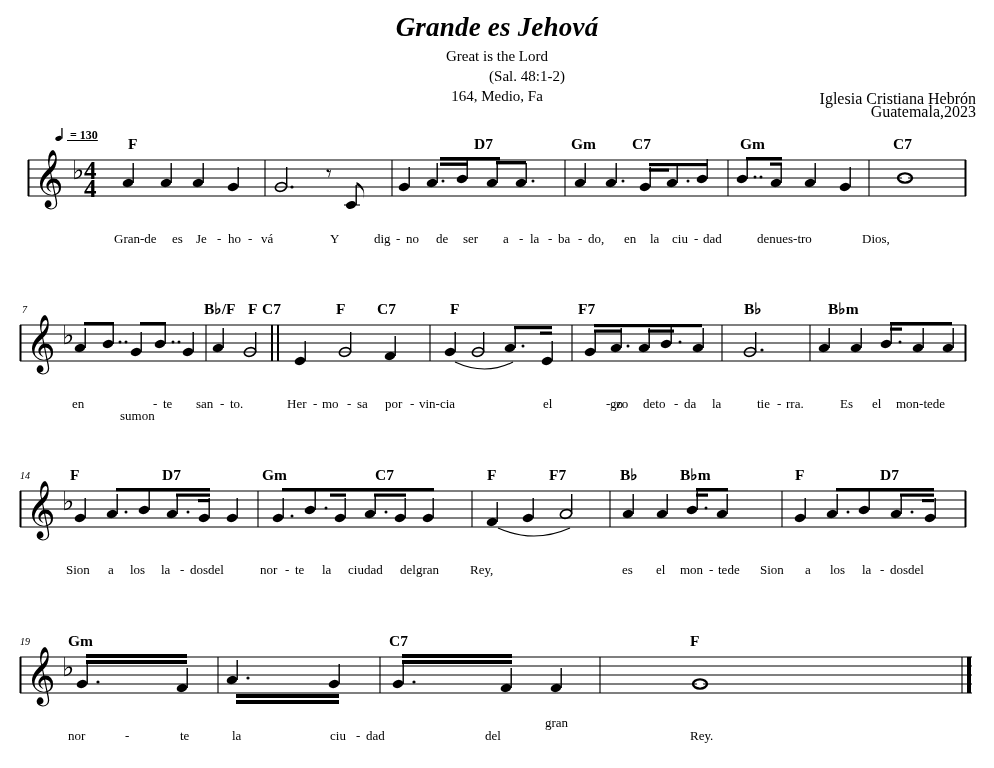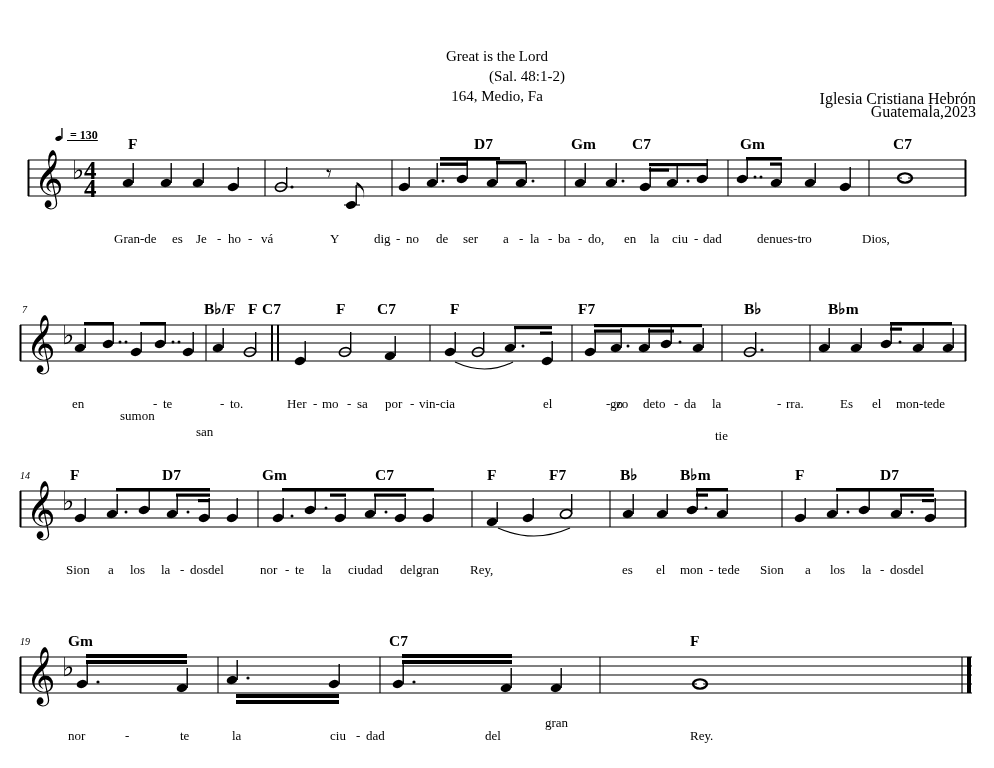--- a/index.html
+++ b/index.html
@@ -92,20 +92,21 @@
     font-family: "Liberation Serif", serif;
     white-space: nowrap;
   }
   svg { display: block; }
 </style>
 </head>
 <body>
 
 <div class="sheet">
 
+  <div class="title">Grande es Jehová</div>
   <div class="subtitle1">Great is the Lord</div>
   <div class="subtitle2">(Sal. 48:1-2)</div>
   <div class="subtitle3">164, Medio, Fa</div>
   <div class="credit">
     <div>Iglesia Cristiana Hebrón</div>
     <div>Guatemala,2023</div>
   </div>
 
   <div class="system" style="top:135px;">
     <div class="tempo" style="left:55px; top:-8px;text-decoration:underline;">
@@ -355,40 +356,40 @@
         <rect x="890" y="22" width="62" height="3.2"></rect>
         <rect x="890" y="27.5" width="12" height="3.2"></rect>
       </g>
     </svg>
 
     <div>
       <div class="lyric" style="left:72px; top:96px;">en</div>
       <div class="lyric" style="left:110px; top:108px;margin-left:10px;">sumon</div>
       <div class="lyric" style="left:153px; top:96px;">-</div>
       <div class="lyric" style="left:163px; top:96px;">te</div>
-      <div class="lyric" style="left:196px; top:96px;margin-top:28px;">san</div>
+      <div class="lyric" style="left:196px; top:96px;">san</div>
       <div class="lyric" style="left:220px; top:96px;">-</div>
       <div class="lyric" style="left:230px; top:96px;">to.</div>
       <div class="lyric" style="left:287px; top:96px;">Her</div>
       <div class="lyric" style="left:313px; top:96px;">-</div>
       <div class="lyric" style="left:322px; top:96px;">mo</div>
       <div class="lyric" style="left:347px; top:96px;">-</div>
       <div class="lyric" style="left:357px; top:96px;">sa</div>
       <div class="lyric" style="left:385px; top:96px;">por</div>
       <div class="lyric" style="left:410px; top:96px;">-</div>
       <div class="lyric" style="left:419px; top:96px;">vin-cia</div>
       <div class="lyric" style="left:543px; top:96px;">el</div>
       <div class="lyric" style="left:610px; top:96px;">go</div>
       <div class="lyric" style="left:606px; top:96px;">-</div>
       <div class="lyric" style="left:616px; top:96px;">zo</div>
       <div class="lyric" style="left:643px; top:96px;">deto</div>
       <div class="lyric" style="left:674px; top:96px;">-</div>
       <div class="lyric" style="left:684px; top:96px;">da</div>
       <div class="lyric" style="left:712px; top:96px;">la</div>
-      <div class="lyric" style="left:715px; top:96px;margin-top:32px;">tie</div>
+      <div class="lyric" style="left:757px; top:96px;">tie</div>
       <div class="lyric" style="left:777px; top:96px;">-</div>
       <div class="lyric" style="left:786px; top:96px;">rra.</div>
       <div class="lyric" style="left:840px; top:96px;">Es</div>
       <div class="lyric" style="left:872px; top:96px;">el</div>
       <div class="lyric" style="left:896px; top:96px;">mon-tede</div>
     </div>
   </div>
 
   <div class="system" style="top:466px;">
     <div class="measure-num" style="left:20px; top:4px;">14</div>

